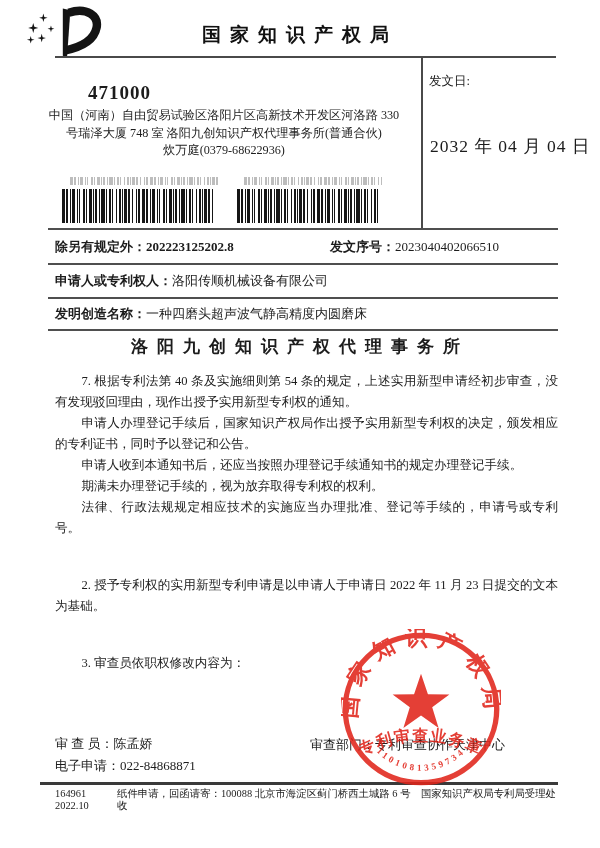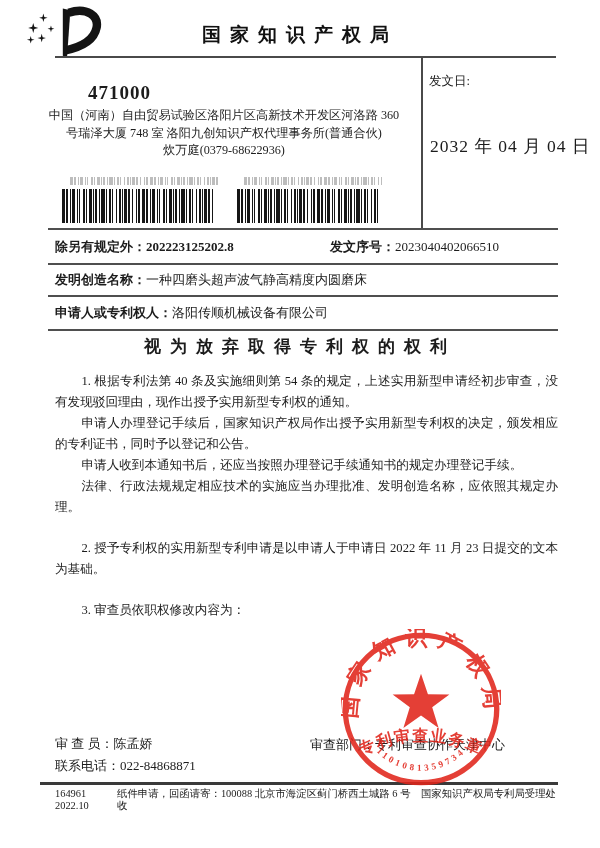--- a/index.html
+++ b/index.html
@@ -31,21 +31,21 @@
   .r1{height:33px;} .r2{height:32px;} .r3{height:30px;}
   .meta b{font-weight:bold;}
   .appno{font-weight:bold;}
   .serial-cell{position:absolute;left:282px;}
   
   .doc-title{position:absolute;left:0;right:0;top:335px;text-align:center;
     font-size:17px;font-weight:600;letter-spacing:9px;}
   .body-text{position:absolute;left:55px;top:371px;width:503px;
     font-size:12.6px;line-height:21px;text-align:justify;}
   .body-text p{margin:0;text-indent:2.1em;}
-  .body-text p.sp{margin-top:20px;}
+  .body-text p.sp{margin-top:36px;}
   .body-text p.noindent{text-indent:0;}
   
   .sig-left{position:absolute;left:55px;top:733px;font-size:13px;line-height:22px;}
   .sig-dept{position:absolute;left:310px;top:736px;font-size:13px;}
   .stamp{position:absolute;left:341px;top:629px;width:160px;height:160px;opacity:.88;z-index:5;}
   
   .rule-bottom{position:absolute;left:40px;top:782px;width:518px;border-top:3px solid #3a3a3a;}
   .footer{position:absolute;left:55px;top:788px;width:505px;display:flex;
     font-size:10.4px;line-height:11.8px;color:#222;}
   .f-codes{width:58px;flex:0 0 auto;}
@@ -67,21 +67,21 @@
   </svg>
   <div class="agency">国家知识产权局</div>
   <div class="rule-top"></div>
   <div class="vline"></div>
 
   <div class="dispatch-label">发文日:</div>
   <div class="dispatch-date">2032 年 04 月 04 日</div>
 
   <div class="postcode">471000</div>
   <div class="addr">
-    <div>中国（河南）自由贸易试验区洛阳片区高新技术开发区河洛路 360</div>
+    <div>中国（河南）自由贸易试验区洛阳片区高新技术开发区河洛路 330</div>
     <div>号瑞泽大厦 748 室  洛阳九创知识产权代理事务所(普通合伙)</div>
     <div>炊万庭(0379-68622936)</div>
   </div>
 
   <div class="barcode ghost g1">
       <i style="width:3px;background:#161616"></i>
       <i style="width:1px;background:transparent"></i>
       <i style="width:2px;background:#161616"></i>
       <i style="width:2px;background:transparent"></i>
       <i style="width:1px;background:#161616"></i>
@@ -438,43 +438,44 @@
     </div>
 
   <div class="meta">
     <div class="meta-row r1" style="position:relative;">
       <b>除另有规定外：</b>
       <span class="appno">202223125202.8</span>
       <span class="serial-cell">
         <b>发文序号：</b><span>2023040402066510</span>
       </span>
     </div>
+    <div class="meta-row r2">
+      <b>申请人或专利权人：</b>
+      <span>洛阳传顺机械设备有限公司</span>
+    </div>
     <div class="meta-row r3">
       <b>发明创造名称：</b>
       <span>一种四磨头超声波气静高精度内圆磨床</span>
     </div>
-    <div class="meta-row r2">
-      <b>申请人或专利权人：</b>
-      <span>洛阳传顺机械设备有限公司</span>
-    </div>
   </div>
 
-  <div class="doc-title">视为放弃取得专利权的权利</div>
+  <div class="doc-title">洛阳九创知识产权代理事务所</div>
   <div class="body-text">
-    <p>1. 根据专利法第 40 条及实施细则第 54 条的规定，上述实用新型申请经初步审查，没有发现驳回理由，现作出授予实用新型专利权的通知。</p>
+    <p>7. 根据专利法第 40 条及实施细则第 54 条的规定，上述实用新型申请经初步审查，没有发现驳回理由，现作出授予实用新型专利权的通知。</p>
     <p>申请人办理登记手续后，国家知识产权局作出授予实用新型专利权的决定，颁发相应的专利证书，同时予以登记和公告。</p>
     <p>申请人收到本通知书后，还应当按照办理登记手续通知书的规定办理登记手续。</p>
-    <p>法律、行政法规规定相应技术的实施应当办理批准、发明创造名称，应依照其规定办理。</p>
+    <p>期满未办理登记手续的，视为放弃取得专利权的权利。</p>
+    <p>法律、行政法规规定相应技术的实施应当办理批准、登记等手续的，申请号或专利号。</p>
     <p class="sp">2. 授予专利权的实用新型专利申请是以申请人于申请日 2022 年 11 月 23 日提交的文本为基础。</p>
     <p class="sp">3. 审查员依职权修改内容为：</p>
   </div>
 
   <div class="sig-left">
     <div><span>审 查 员：</span><span>陈孟娇</span></div>
-    <div><span>联系电话：</span><span>022-84868871</span></div>
+    <div><span>电子申请：</span><span>022-84868871</span></div>
   </div>
   <div class="sig-dept">
     <span>审查部门：</span><span>专利审查协作天津中心</span>
   </div>
 
   <svg class="stamp" viewBox="0 0 150 150" aria-hidden="true">
     <defs>
       <path id="arcTop" d="M 18.3,94.5 A 60 60 0 1 1 131.7,94.5" fill="none"></path>
       <path id="arcBanner" d="M 20,118 A 120 120 0 0 1 130,118" fill="none"></path>
       <path id="arcDigits" d="M 21,96 A 58 58 0 0 0 129,96" fill="none"></path>

